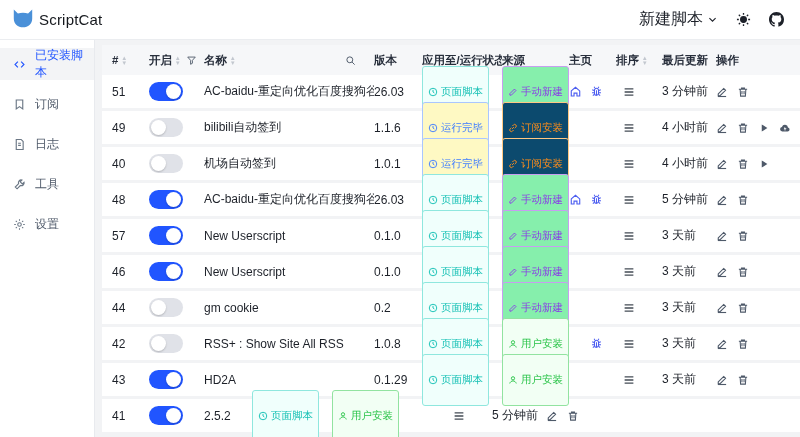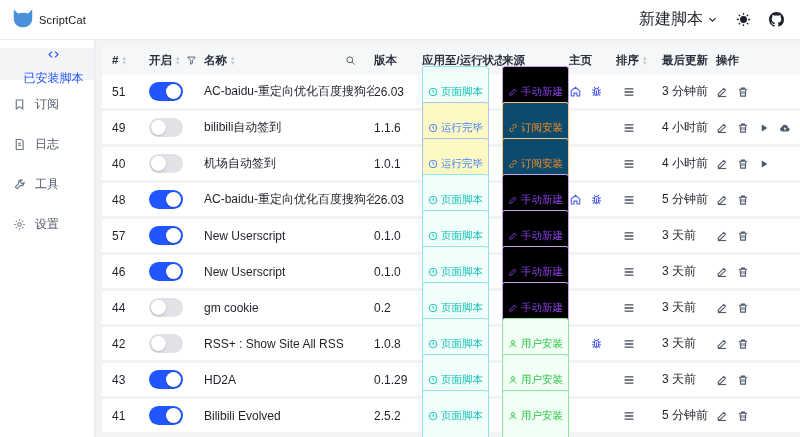--- a/index.html
+++ b/index.html
@@ -5,34 +5,34 @@
   html,body{margin:0;padding:0;overflow:hidden;background:#fff;
     font-family:"Liberation Sans","DejaVu Sans",sans-serif;}
   .app{width:800px;height:437px;display:flex;flex-direction:column;}
 
   
   .app-header{height:40px;min-height:40px;display:flex;align-items:center;
     justify-content:space-between;padding:0 16px 0 10px;background:#fff;
     border-bottom:1px solid #ebedf0;box-sizing:border-box;}
   .logo{display:flex;align-items:center;gap:3px;}
   .logo svg{width:26px;height:26px;color:var(--logo-blue);}
-  .logo-text{font-size:11px;color:#15181d;letter-spacing:.2px;}
+  .logo-text{font-size:15px;color:#15181d;letter-spacing:.2px;}
   .header-right{display:flex;align-items:center;gap:18px;}
   .new-script{display:flex;align-items:center;gap:4px;font-size:16px;color:#1d2129;cursor:pointer;}
   .new-script .icn svg{width:11px;height:11px;}
   .hdr-icn svg{width:15px;height:15px;color:#1d2129;display:block;}
 
   
   .app-body{flex:1;display:flex;overflow:hidden;}
   .sidebar{width:95px;min-width:95px;background:#fff;border-right:1px solid #e8eaee;
     padding-top:8px;box-sizing:border-box;}
   .sidebar-item{display:flex;align-items:center;gap:9px;height:32px;margin-bottom:8px;
     padding-left:13px;font-size:12px;color:#4e5969;cursor:pointer;}
   .sidebar-item .icn svg{width:13px;height:13px;color:#6b7785;}
-  .sidebar-item.active{color:var(--accent);background:#f3f4f6;flex-direction:column;}
+  .sidebar-item.active{color:var(--accent);background:#f3f4f6;}
   .sidebar-item.active .icn svg{color:var(--accent);}
 
   .main{flex:1;background:#f2f3f5;padding:5px 0 0 7px;overflow:hidden;}
 
   
   .thead{display:flex;align-items:center;height:30px;background:#f6f7f9;
     font-size:11.5px;color:#272e3b;font-weight:bold;}
   .trow{display:flex;align-items:center;height:33px;background:#fff;margin-bottom:3px;
     font-size:12px;color:#1d2129;}
   .cell{display:flex;align-items:center;box-sizing:border-box;white-space:nowrap;overflow:hidden;}
@@ -60,21 +60,21 @@
     background:#fff;box-shadow:0 1px 2px rgba(0,0,0,.2);transition:left .1s;}
   .toggle.checked{background:var(--accent);}
   .toggle.checked .knob{left:17px;}
 
   
   .badge{display:inline-flex;align-items:center;gap:3px;height:18px;padding:16px 5px;
     border:1px solid;border-radius:3px;font-size:10.5px;cursor:pointer;}
   .badge .icn svg{width:10px;height:10px;}
   .badge-page{color:var(--badge-page);border-color:#8fe7de;background:#f0fffc;}
   .badge-done{color:var(--badge-done);border-color:#a9c6ff;background:#fef9c3;}
-  .badge-manual{color:var(--badge-manual);border-color:#c79ef0;background:#000000;}
+  .badge-manual{color:var(--badge-manual);border-color:#c79ef0;background:#86efac;}
   .badge-subscribe{color:var(--badge-subscribe);border-color:#ffc883;background:#0c4a6e;}
   .badge-user{color:var(--badge-user);border-color:#92e3a0;background:#f2fff4;}
 
   .home-slot{width:21px;display:inline-flex;justify-content:flex-start;}
   .home-slot .icn svg{width:13px;height:13px;color:var(--link-icon);cursor:pointer;}
 
   .drag-handle{color:#40485299;cursor:grab;margin-left:6px;}
   .drag-handle svg{width:14px;height:14px;display:block;color:#444c56;}
 
   .col-actions .icn{margin-right:9px;cursor:pointer;}
@@ -790,21 +790,20 @@
             </div>
   </div>
 
   <div class="trow">
     <div class="cell col-num">41</div>
     <div class="cell col-toggle">
       <span class="toggle checked">
                 <span class="knob"></span>
               </span>
     </div>
-    <div class="cell col-name">Bilibili Evolved</div>
     <div class="cell col-version">2.5.2</div>
     <div class="cell col-status">
       <span class="badge badge-page">
                 <span class="icn">
                   <svg viewBox="0 0 16 16" fill="none" stroke="currentColor" stroke-width="1.5">
                     <circle cx="8" cy="8" r="6"></circle>
                     <path d="M8 4.6V8l2.2 1.5"></path>
                   </svg>
                 </span>
                 <span class="badge-text">页面脚本</span>

